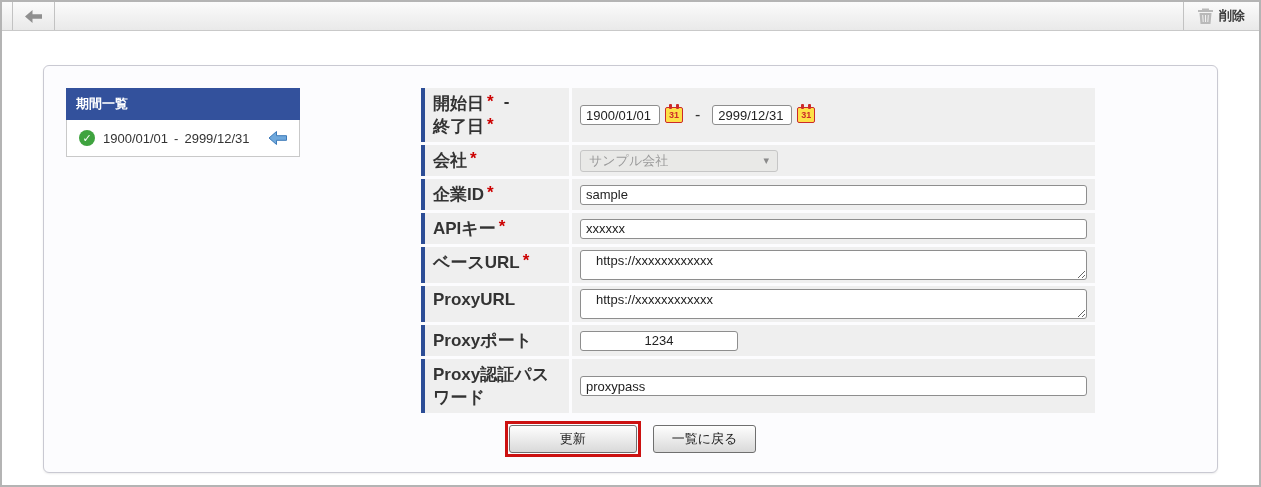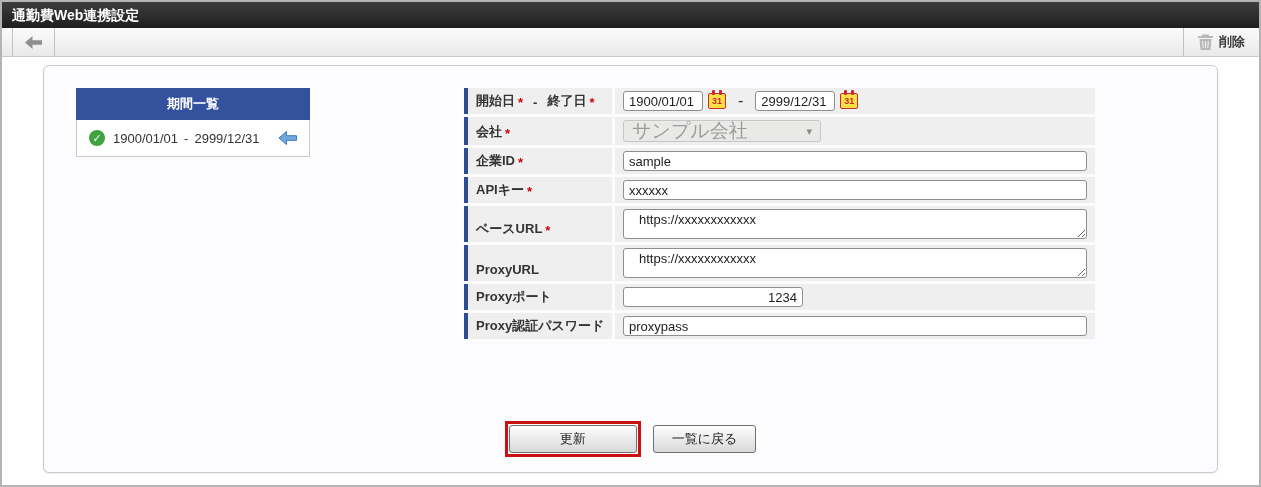--- a/index.html
+++ b/index.html
@@ -14,69 +14,68 @@
   
   .toolbar { height:29px; background:linear-gradient(#fbfbfb,#e9e9e9); border-bottom:1px solid #c9c9c9; display:flex; align-items:stretch; }
   .toolbar .back-cell { margin-left:10px; width:43px; border-left:1px solid #c2c2c2; border-right:1px solid #c2c2c2; display:flex; align-items:center; justify-content:center; cursor:pointer; }
   .toolbar .spacer { flex:1; }
   .toolbar .delete-cell { border-left:1px solid #c2c2c2; padding:0 14px; display:flex; align-items:center; gap:6px; font-size:13px; font-weight:bold; color:#3c3c3c; }
 
   
   .content-panel { position:absolute; left:41px; right:41px; top:63px; height:408px; background:#fcfcfe; border:1px solid #c9c9d2; border-radius:6px; box-shadow:0 1px 2px rgba(0,0,0,0.08); }
 
   
-  .period-panel { position:absolute; left:32px; top:22px; width:234px;text-align:center; }
+  .period-panel { position:absolute; left:22px; top:22px; width:234px; }
   .period-panel .pp-header { background:#33519c; color:#fff; font-size:13px; font-weight:bold; padding:7px 10px; }
   .period-panel .pp-body { background:#fff; border:1px solid #c9c9c9; border-top:none; padding:10px 0 10px; }
   .pp-entry { display:flex; align-items:center; padding:0 12px; font-size:13px; color:#333; }
   .check-icon { width:16px; height:16px; border-radius:50%; background:#3fa33f; color:#fff; font-size:11px; line-height:16px; text-align:center; margin-right:8px; flex:0 0 auto; }
   .check-icon::before { content:"✓"; }
   .pp-dates { display:flex; gap:6px; }
   .arrow-left-icon { margin-left:auto; cursor:pointer; display:flex; }
   .pp-links { display:flex; justify-content:center; gap:38px; padding-top:9px; font-size:13px; font-weight:bold; }
   .pp-links a { color:#1c5bbf; text-decoration:none; cursor:pointer; }
 
   
   .form { position:absolute; left:377px; top:22px; width:674px; }
   .form-row { display:flex; margin-bottom:3px; }
-  .label-cell { width:148px; flex:0 0 148px; background:#efefef; border-left:4px solid #2c4d96; padding:4px 4px 4px 8px; font-size:13px; font-weight:bold; color:#333; margin-right:3px; display:flex; align-items:flex-end; flex-wrap:wrap;margin-left:43px; }
+  .label-cell { width:148px; flex:0 0 148px; background:#efefef; border-left:4px solid #2c4d96; padding:4px 4px 4px 8px; font-size:17px; font-weight:bold; color:#333; margin-right:3px; display:flex; align-items:flex-start; flex-wrap:wrap; }
   .field-cell { flex:1; background:#efefef; padding:3px 8px; display:flex; align-items:center; min-height:26px; }
   .req { color:#cc0000; margin-left:3px; font-weight:bold; }
   .lbl-dash { margin:0 10px; font-weight:bold; }
 
   input[type=text] { height:20px; border:1px solid #8e8e8e; border-radius:3px; font-size:13px; padding:1px 5px; font-family:inherit; color:#222; background:#fff; }
   .full-input { flex:1; }
-  .port-input { width:180px; text-align:right; }
+  .port-input { width:158px; text-align:center; }
   .date-input { width:80px; background:#e3e3e3; border:1px solid #aeaeae; color:#4a4a4a; }
   textarea { width:100%; height:30px; border:1px solid #8e8e8e; border-radius:3px; font-size:13px; padding:2px 15px; font-family:inherit; color:#222; resize:both; }
 
   .cal-icon { width:18px; height:16px; margin:0 0 0 5px; border:1px solid #cc2a2a; border-radius:2px; background:#fde047; position:relative; font-size:9px; font-weight:bold; color:#cc2a2a; text-align:center; line-height:15px; cursor:pointer; flex:0 0 auto; }
   .cal-icon::before, .cal-icon::after { content:""; position:absolute; top:-4px; width:3px; height:5px; background:#cc2a2a; border-radius:1px; }
   .cal-icon::before { left:3px; } .cal-icon::after { right:3px; }
   .date-dash { margin:0 12px; color:#333; }
 
-  .select-box { width:198px; background:#e9e9e7; border:1px solid #c6c6c6; border-radius:3px; color:#9a9a9a; font-size:19px; padding:3px 8px; display:flex; align-items:center; justify-content:space-between; height:22px; }
+  .select-box { width:198px; background:#e9e9e7; border:1px solid #c6c6c6; border-radius:3px; color:#9a9a9a; font-size:13px; padding:3px 8px; display:flex; align-items:center; justify-content:space-between; height:22px; }
   .chevron-down-icon { color:#8a8a8a; font-size:11px; }
   .chevron-down-icon::before { content:"▾"; }
 
   
   .actions { position:absolute; left:0; right:0; top:355px; display:flex; justify-content:center; align-items:center; gap:12px; }
   .btn { background:linear-gradient(#fefefe,#d9d9d9); border:1px solid #6f6f6f; border-radius:3px; font-size:13px; color:#222; padding:4px 18px; cursor:pointer; font-family:inherit; }
   .highlight-box { border:3px solid #cc1111; padding:1px; }
   .update-btn { padding:4px 50px; }
 
   
   .svg-icon { display:block; }
 </style>
 </head>
 <body>
 
 <div class="page">
 
-  <div class="title-bar">通勤費Web連携設定</div>
 
   <div class="toolbar">
     <div class="back-cell">
       <span>
         <svg class="svg-icon" width="17" height="13" viewBox="0 0 17 13">
             <path d="M7.5 0 L0 6.5 L7.5 13 L7.5 8.7 L17 8.7 L17 4.3 L7.5 4.3 Z" fill="#8f8f8f"></path>
           </svg>
       </span>
     </div>
     <div class="spacer"></div>

